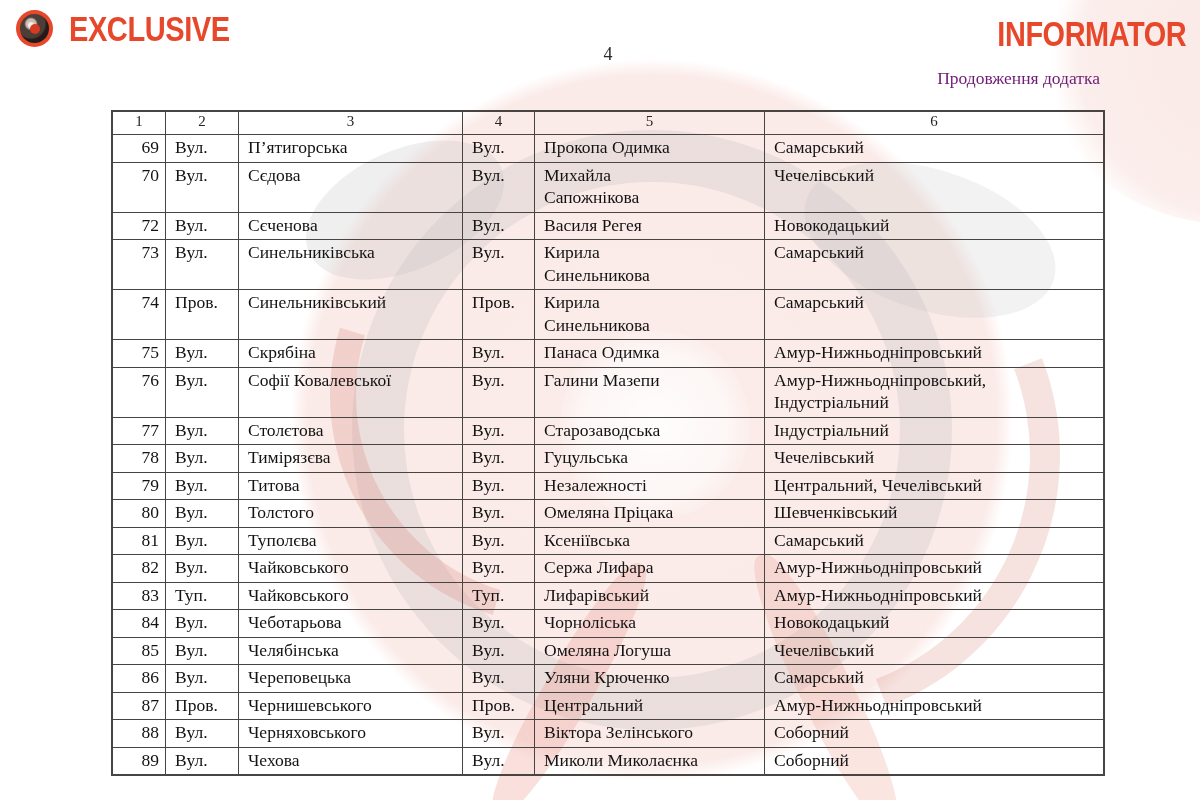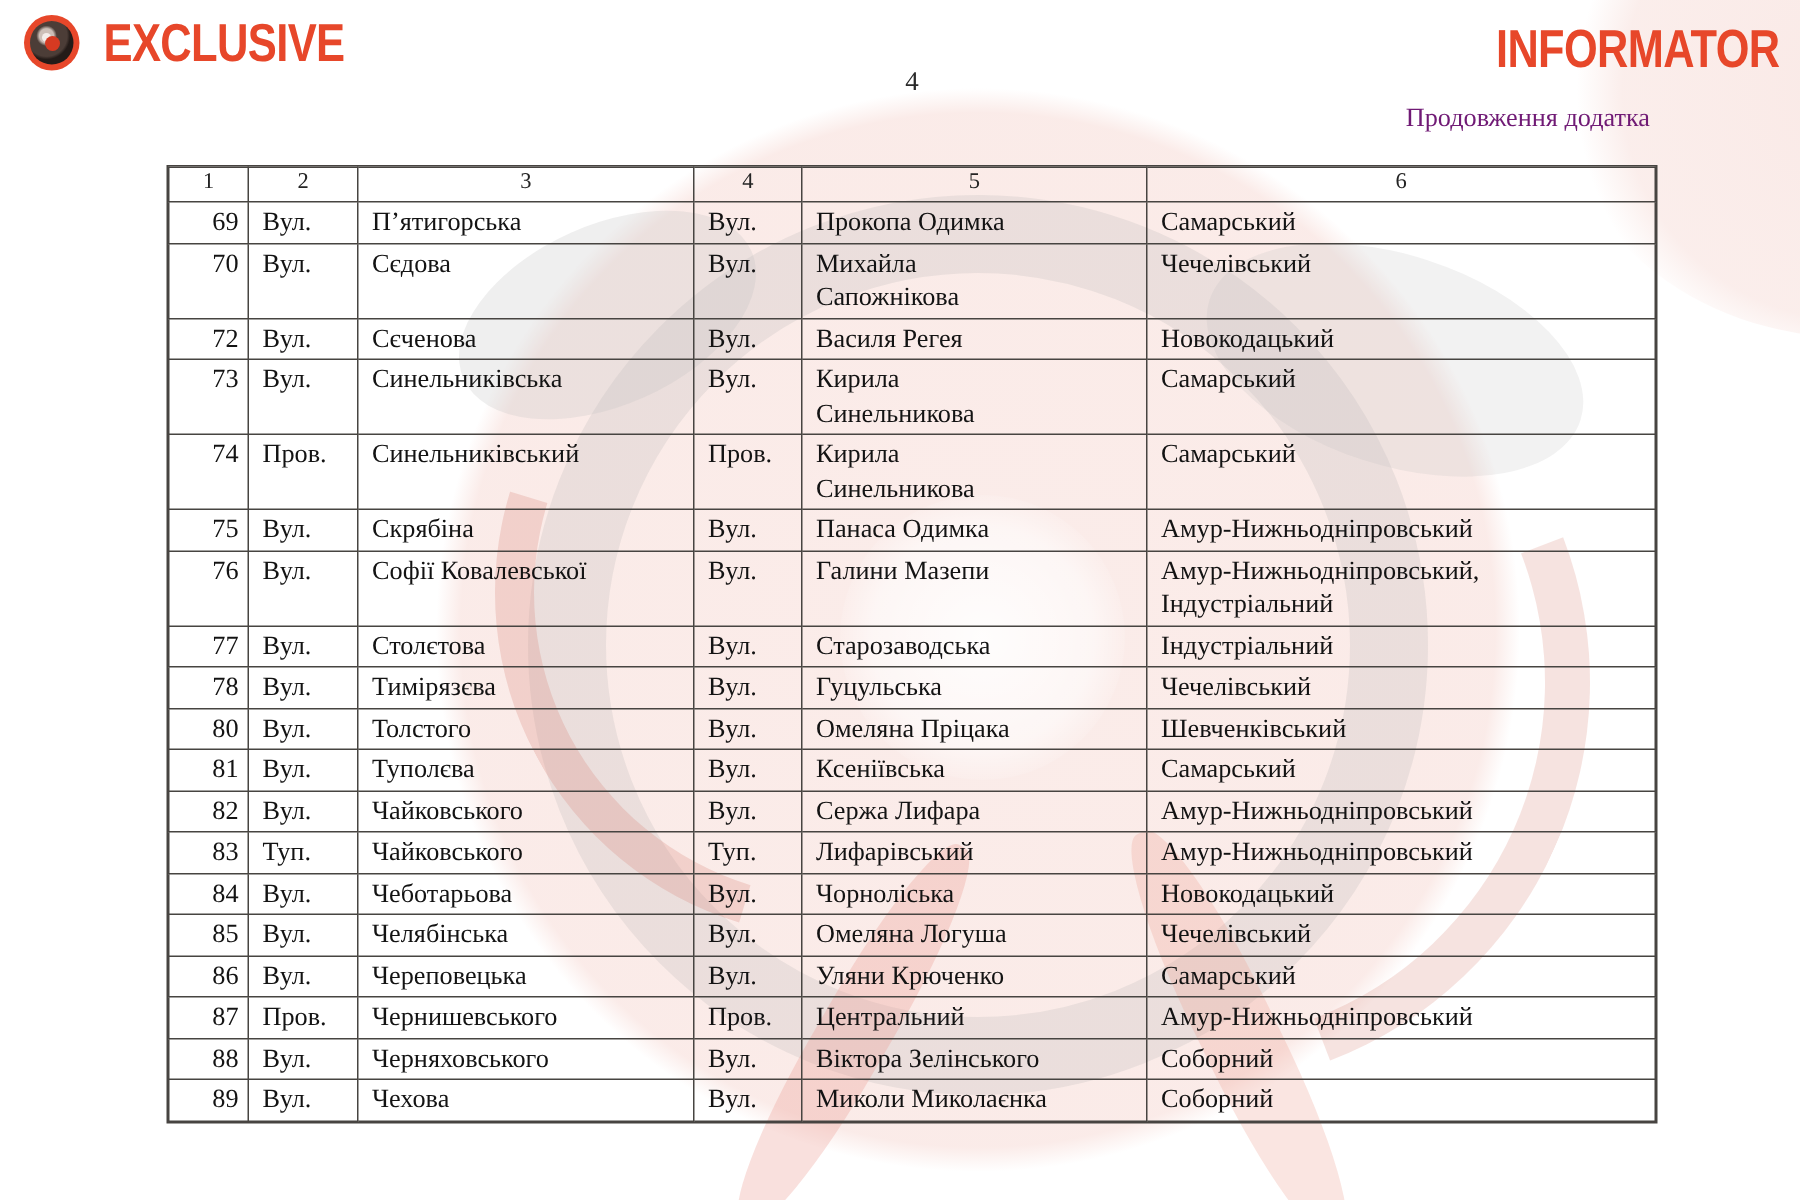--- a/index.html
+++ b/index.html
@@ -252,20 +252,28 @@
   </tr>
           <tr>
     <td class="c-num">78</td>
     <td class="c-oldtype">Вул.</td>
     <td class="c-oldname">Тимірязєва</td>
     <td class="c-newtype">Вул.</td>
     <td class="c-newname">Гуцульська</td>
     <td class="c-district">Чечелівський</td>
   </tr>
           <tr>
+    <td class="c-num">79</td>
+    <td class="c-oldtype">Вул.</td>
+    <td class="c-oldname">Титова</td>
+    <td class="c-newtype">Вул.</td>
+    <td class="c-newname">Незалежності</td>
+    <td class="c-district">Центральний, Чечелівський</td>
+  </tr>
+          <tr>
     <td class="c-num">80</td>
     <td class="c-oldtype">Вул.</td>
     <td class="c-oldname">Толстого</td>
     <td class="c-newtype">Вул.</td>
     <td class="c-newname">Омеляна Пріцака</td>
     <td class="c-district">Шевченківський</td>
   </tr>
           <tr>
     <td class="c-num">81</td>
     <td class="c-oldtype">Вул.</td>

